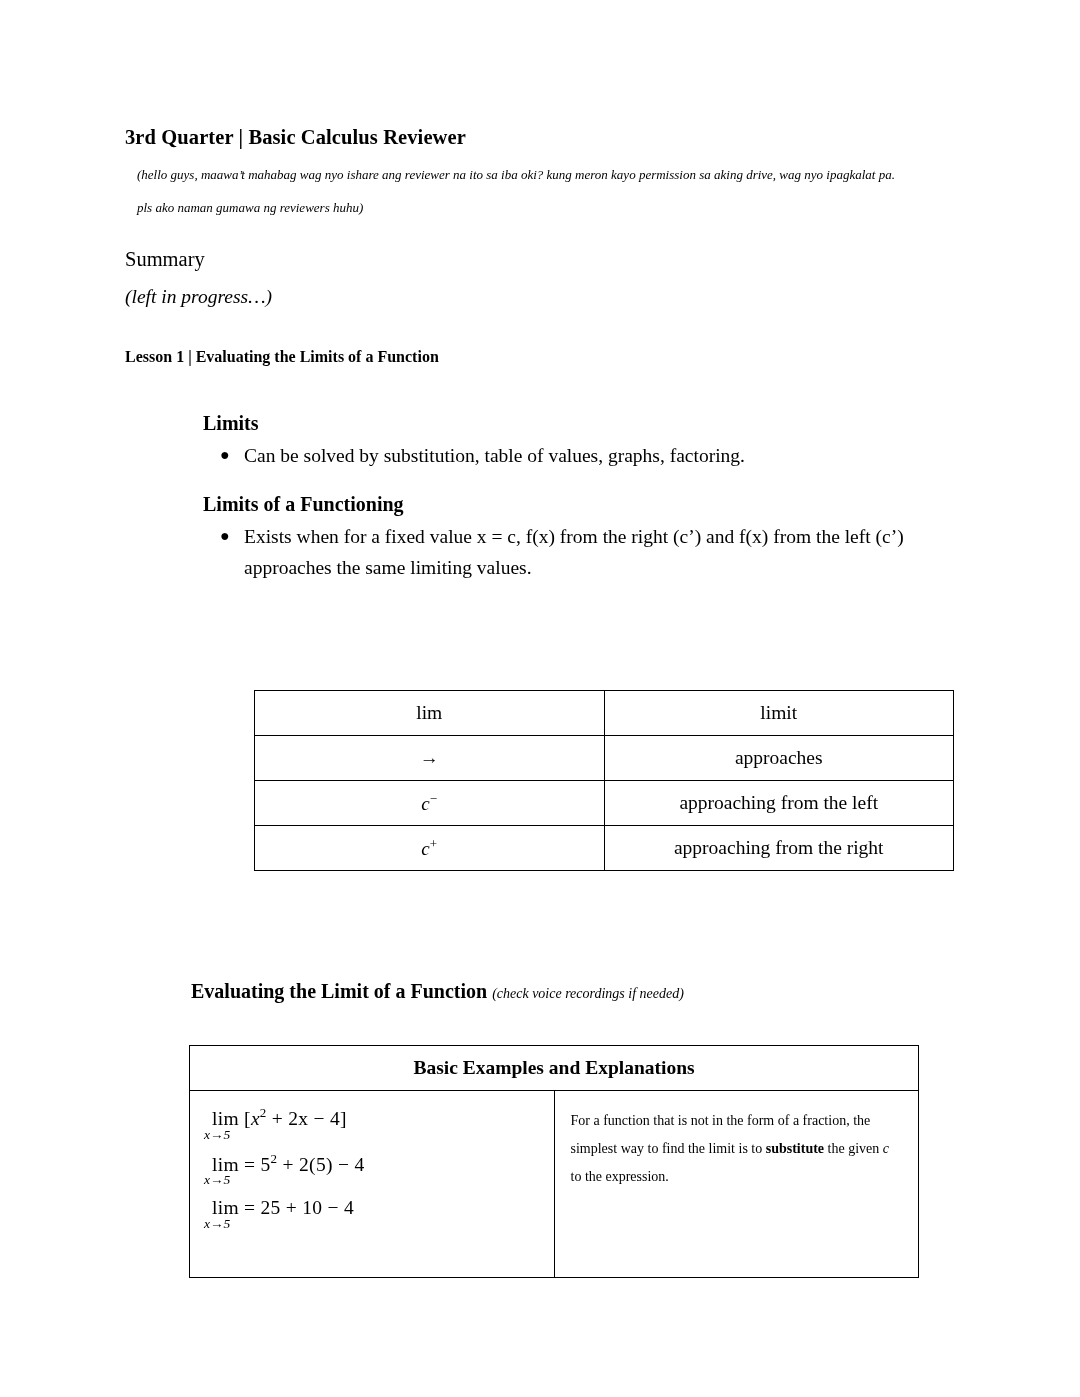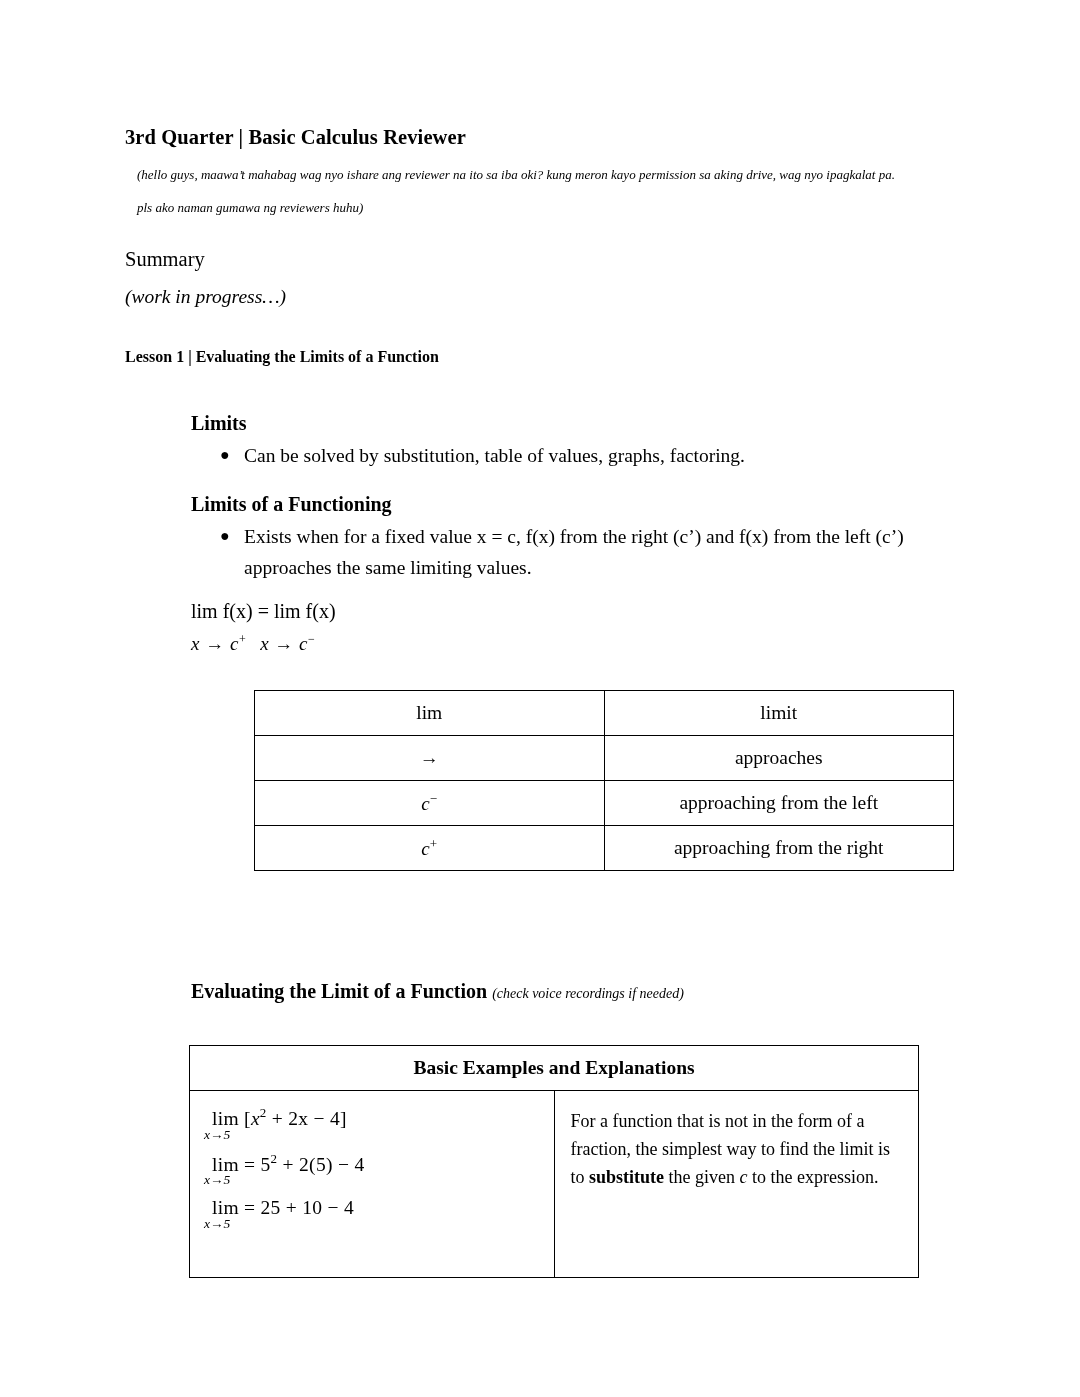--- a/index.html
+++ b/index.html
@@ -69,20 +69,21 @@
     font-size: 16px;
     font-weight: bold;
     white-space: nowrap;
   }
 
   .h-sub {
     position: absolute;
     font-size: 20px;
     font-weight: bold;
     white-space: nowrap;
+    margin-left: 12px;
   }
   .h-sub.limits { left: 191px; top: 412px; }
   .h-sub.functioning { left: 191px; top: 493px; }
 
   .bullet-row {
     position: absolute;
     display: flex;
     align-items: flex-start;
   }
   .bullet-row.b1 { left: 220px; top: 440px; width: 720px; }
@@ -194,21 +195,21 @@
   #examples-table td.math-cell {
     text-align: left;
     vertical-align: top;
     padding: 14px 10px 14px 14px;
     height: 158px;
   }
   #examples-table td.expl-cell {
     text-align: left;
     vertical-align: top;
     padding: 16px 16px 14px 16px;
-    font-size: 18px;
+    font-size: 14px;
     line-height: 28px;
   }
   .expl-cell b { font-weight: bold; }
   .expl-cell i { font-style: italic; }
 
   .mathline { margin-bottom: 2px; }
   .mathline .main {
     font-size: 19.5px;
     white-space: nowrap;
     display: block;
@@ -234,46 +235,36 @@
 </head>
 <body>
 
 <div class="page">
 
   <div class="doc-title">3rd Quarter | Basic Calculus Reviewer</div>
 
   <div class="note">(hello guys, maawa’t mahabag wag nyo ishare ang reviewer na ito sa iba oki? kung meron kayo permission sa aking drive, wag nyo ipagkalat pa. pls ako naman gumawa ng reviewers huhu)</div>
 
   <div class="h-summary">Summary</div>
-  <div class="wip">(work in progress…)</div>
+  <div class="wip">(left in progress…)</div>
 
   <div class="h-lesson">Lesson 1 | Evaluating the Limits of a Function</div>
 
   <div class="h-sub limits">Limits</div>
   <div class="bullet-row b1">
     <span class="bullet-dot">●</span>
     <span class="bullet-text">Can be solved by substitution, table of values, graphs, factoring.</span>
   </div>
 
   <div class="h-sub functioning">Limits of a Functioning</div>
   <div class="bullet-row b2">
     <span class="bullet-dot">●</span>
     <span class="bullet-text">Exists when for a fixed value x = c, f(x) from the right (c’) and f(x) from the left (c’) approaches the same limiting values.</span>
   </div>
 
-  <div class="limit-eq">
-    <div class="row1">lim f(x) = lim f(x)</div>
-    <div class="row2">
-      <span>x</span>
-      <span>→</span>
-      <span>c</span><sup>+</sup><span class="gap-sm"></span><span>x</span>
-      <span>→</span>
-      <span>c</span><sup>−</sup>
-    </div>
-  </div>
 
   <table class="doc-table" id="symbols-table">
     <tbody>
     <tr>
       <td>
         <span class="sym-plain">lim</span>
       </td>
       <td>limit</td>
     </tr>
     <tr>

